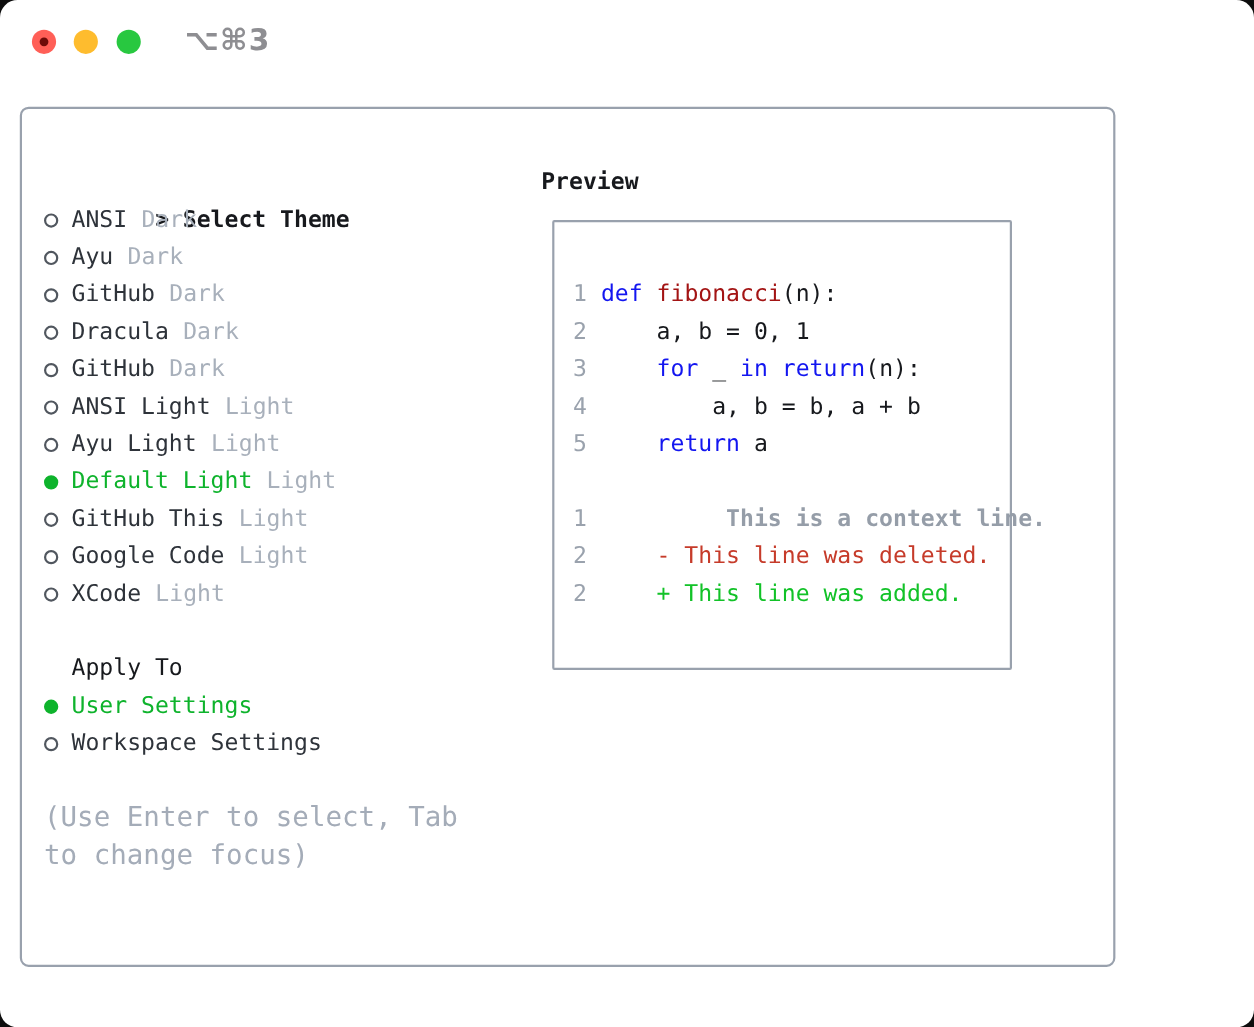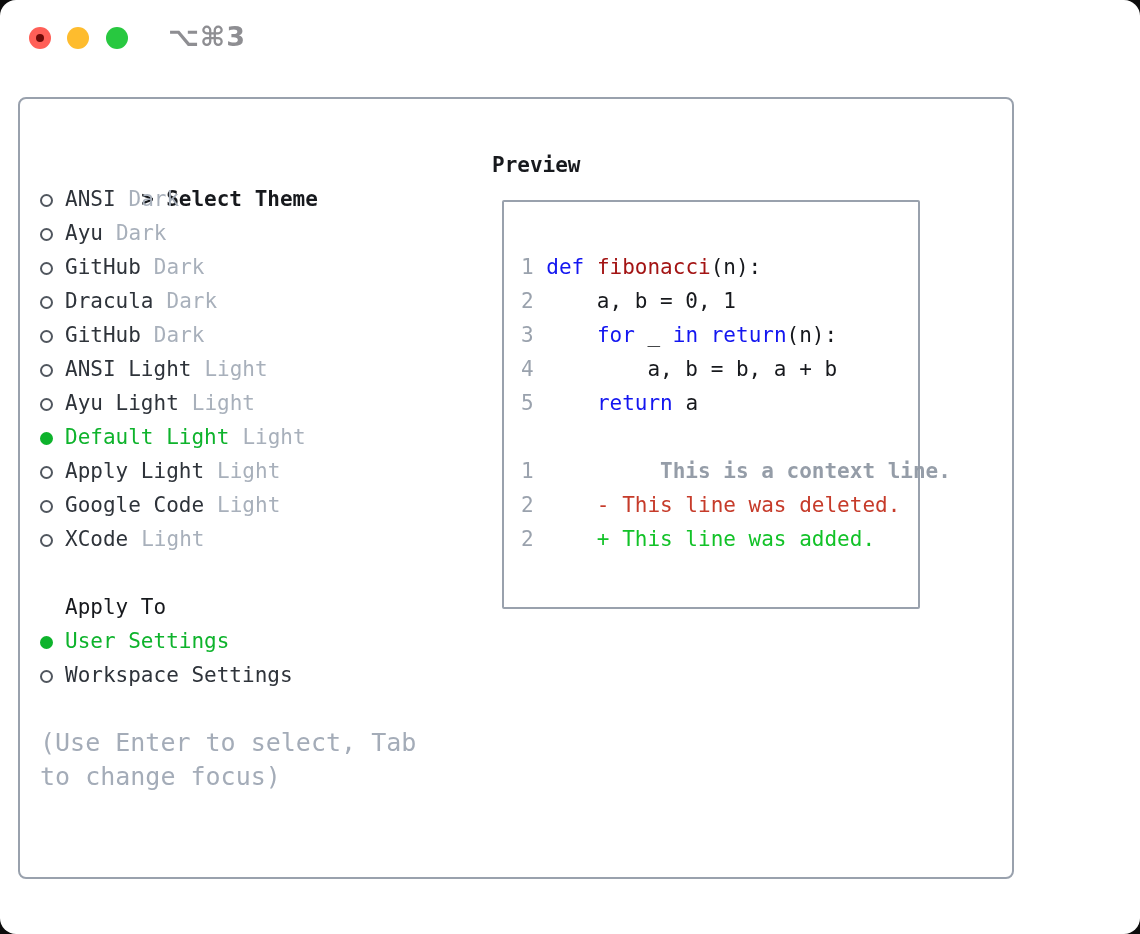--- a/index.html
+++ b/index.html
@@ -114,21 +114,21 @@
 
       <div id="theme-list">
           <div class="row item"><span class="marker"></span><span class="item-name">ANSI</span><span class="item-tag">Dark</span></div>
           <div class="row item"><span class="marker"></span><span class="item-name">Ayu</span><span class="item-tag">Dark</span></div>
           <div class="row item"><span class="marker"></span><span class="item-name">GitHub</span><span class="item-tag">Dark</span></div>
           <div class="row item"><span class="marker"></span><span class="item-name">Dracula</span><span class="item-tag">Dark</span></div>
           <div class="row item"><span class="marker"></span><span class="item-name">GitHub</span><span class="item-tag">Dark</span></div>
           <div class="row item"><span class="marker"></span><span class="item-name">ANSI Light</span><span class="item-tag">Light</span></div>
           <div class="row item"><span class="marker"></span><span class="item-name">Ayu Light</span><span class="item-tag">Light</span></div>
           <div class="row item selected"><span class="marker selected"></span><span class="item-name">Default Light</span><span class="item-tag">Light</span></div>
-          <div class="row item"><span class="marker"></span><span class="item-name">Apply Light</span><span class="item-tag">Light</span></div>
+          <div class="row item"><span class="marker"></span><span class="item-name">GitHub This</span><span class="item-tag">Light</span></div>
           <div class="row item"><span class="marker"></span><span class="item-name">Google Code</span><span class="item-tag">Light</span></div>
           <div class="row item"><span class="marker"></span><span class="item-name">XCode</span><span class="item-tag">Light</span></div>
         </div>
 
       <div class="row subheader">Apply To</div>
 
       <div id="apply-list">
           <div class="row item selected"><span class="marker selected"></span><span class="item-name">User Settings</span></div>
           <div class="row item"><span class="marker"></span><span class="item-name">Workspace Settings</span></div>
         </div>

